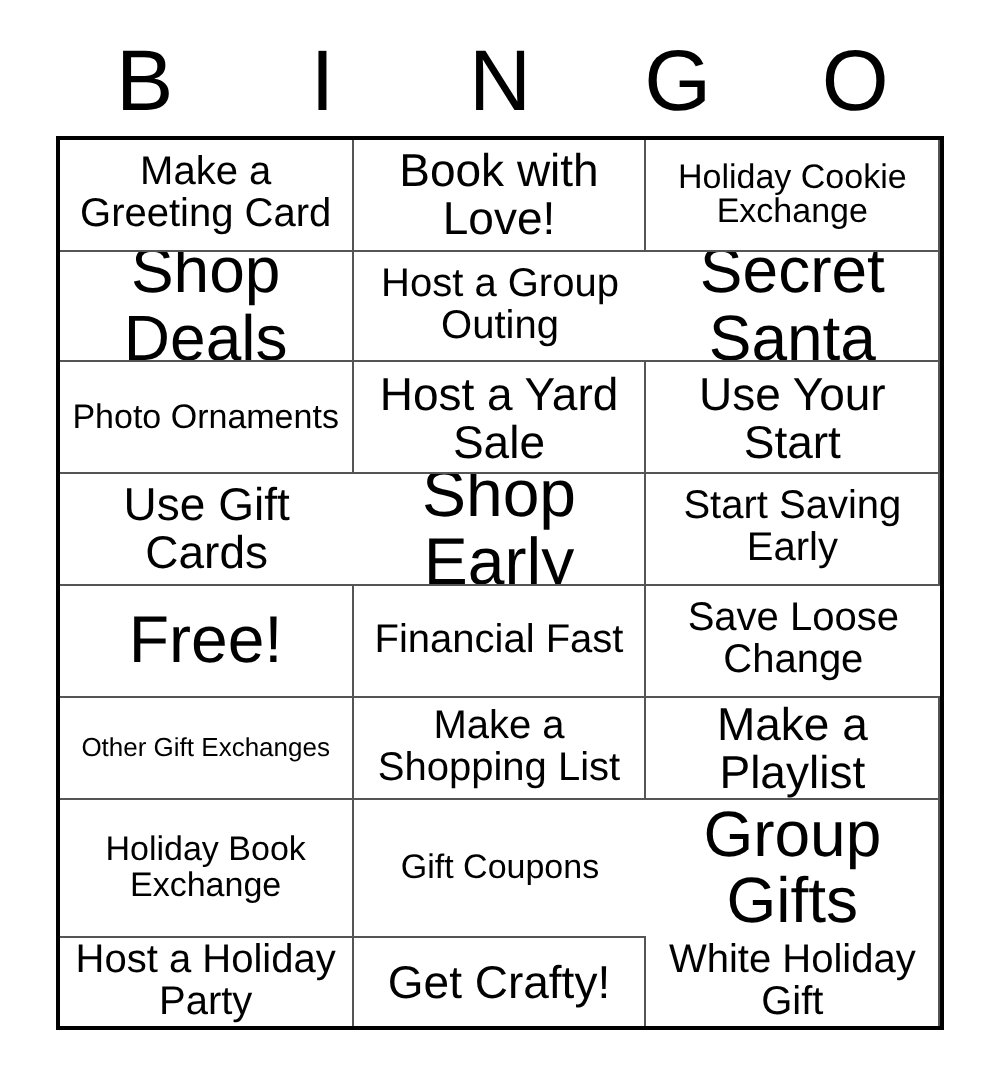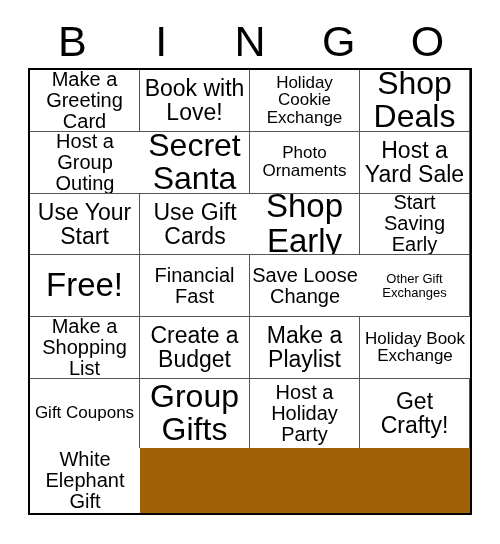--- a/index.html
+++ b/index.html
@@ -43,23 +43,23 @@
 
   
   #grid {
     position: absolute;
     left: 28px;
     top: 68px;
     width: 444px;
     height: 447px;
     border: 2px solid #000000;
     box-sizing: border-box;
-    background: #a16207;
+    background: #14532d;
     display: grid;
-    grid-template-columns: repeat(4, 1fr);
+    grid-template-columns: repeat(3, 1fr);
     grid-template-rows: repeat(5, 1fr);
   }
   .cell {
     box-sizing: border-box;
     border-right: 1px solid #555555;
     border-bottom: 1px solid #555555;
     display: flex;
     align-items: center;
     justify-content: center;
     text-align: center;
@@ -148,39 +148,36 @@
         <span class="cell-text fs-m">Save Loose Change</span>
       </div>
 
     <div class="cell">
         <span class="cell-text fs-xs">Other Gift Exchanges</span>
       </div>
     <div class="cell">
         <span class="cell-text fs-m">Make a Shopping List</span>
       </div>
     <div class="cell">
-        <span class="cell-text fs-l">Create a Budget</span>
-      </div>
-    <div class="cell">
         <span class="cell-text fs-l">Make a Playlist</span>
       </div>
     <div class="cell">
         <span class="cell-text fs-s">Holiday Book Exchange</span>
       </div>
 
     <div class="cell">
         <span class="cell-text fs-s">Gift Coupons</span>
       </div>
     <div class="cell">
         <span class="cell-text fs-xl">Group Gifts</span>
       </div>
     <div class="cell">
         <span class="cell-text fs-m">Host a Holiday Party</span>
       </div>
     <div class="cell">
         <span class="cell-text fs-l">Get Crafty!</span>
       </div>
     <div class="cell">
-        <span class="cell-text fs-m">White Elephant Gift</span>
+        <span class="cell-text fs-m">White Holiday Gift</span>
       </div>
   </div>
 
 </div>
 
 </body></html>

